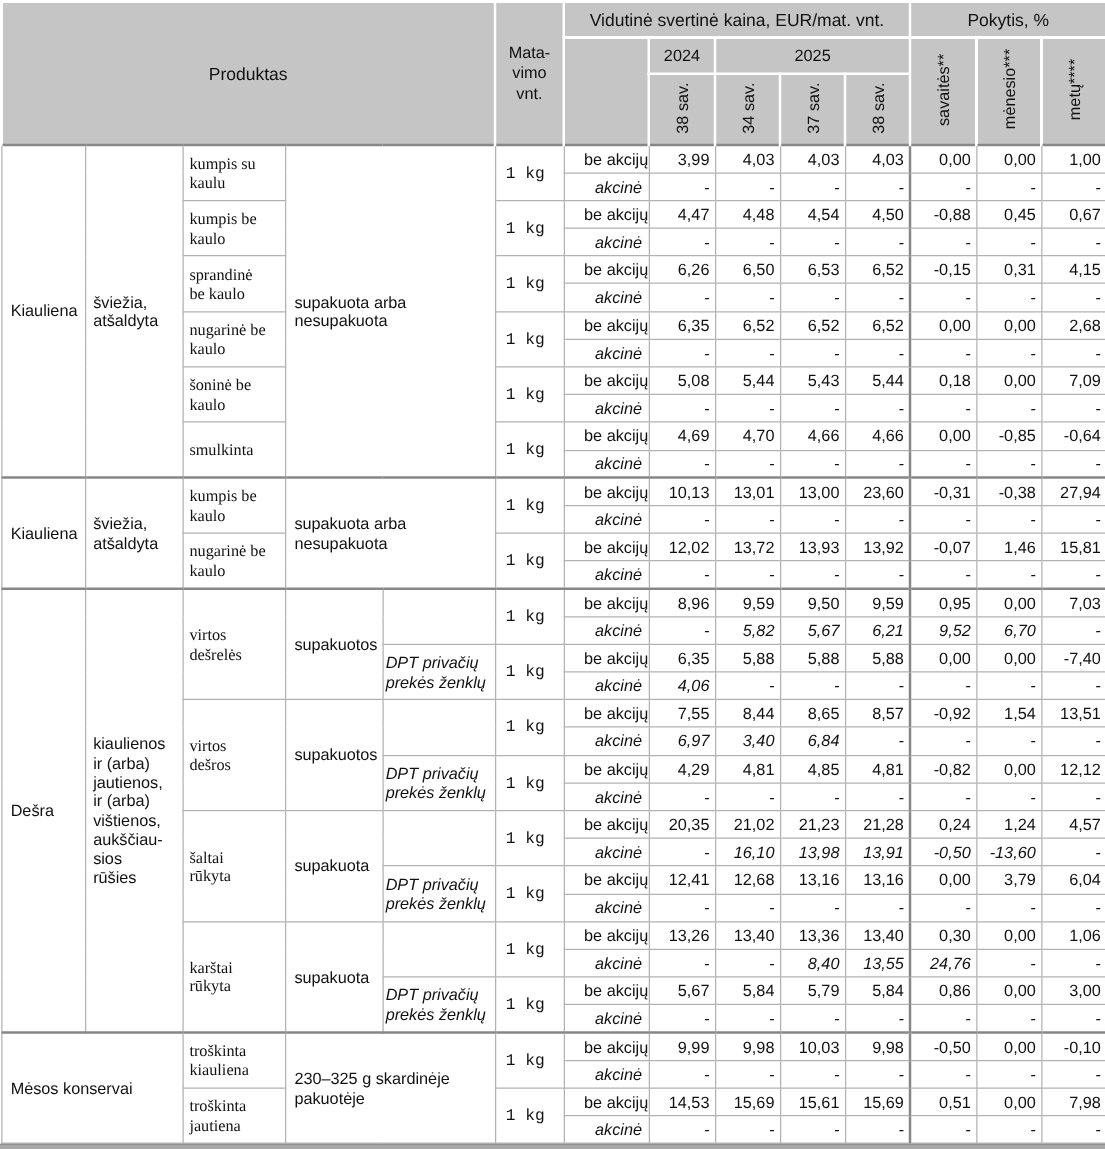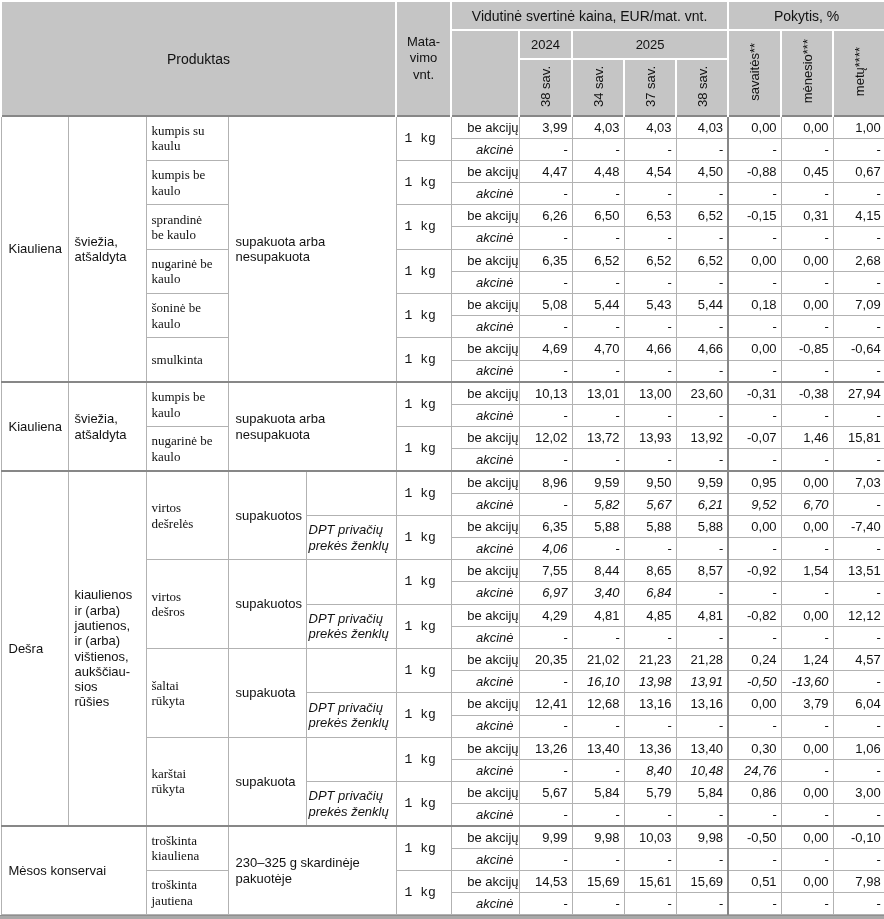--- a/index.html
+++ b/index.html
@@ -435,21 +435,21 @@
           <td class="num">13,40</td>
           <td class="num thick-left">0,30</td>
           <td class="num">0,00</td>
           <td class="num">1,06</td>
         </tr>
         <tr>
           <td class="lbl-promo italic">akcinė</td>
           <td class="num italic">-</td>
           <td class="num italic">-</td>
           <td class="num italic">8,40</td>
-          <td class="num italic">10,48</td>
+          <td class="num italic">13,55</td>
           <td class="num italic thick-left">24,76</td>
           <td class="num italic">-</td>
           <td class="num italic">-</td>
         </tr>
         <tr>
           <td rowspan="2" class="brand italic">DPT privačių
 prekės ženklų</td>
           <td rowspan="2" class="unit">1 kg</td>
           <td class="lbl-reg">be akcijų</td>
           <td class="num">5,67</td>

